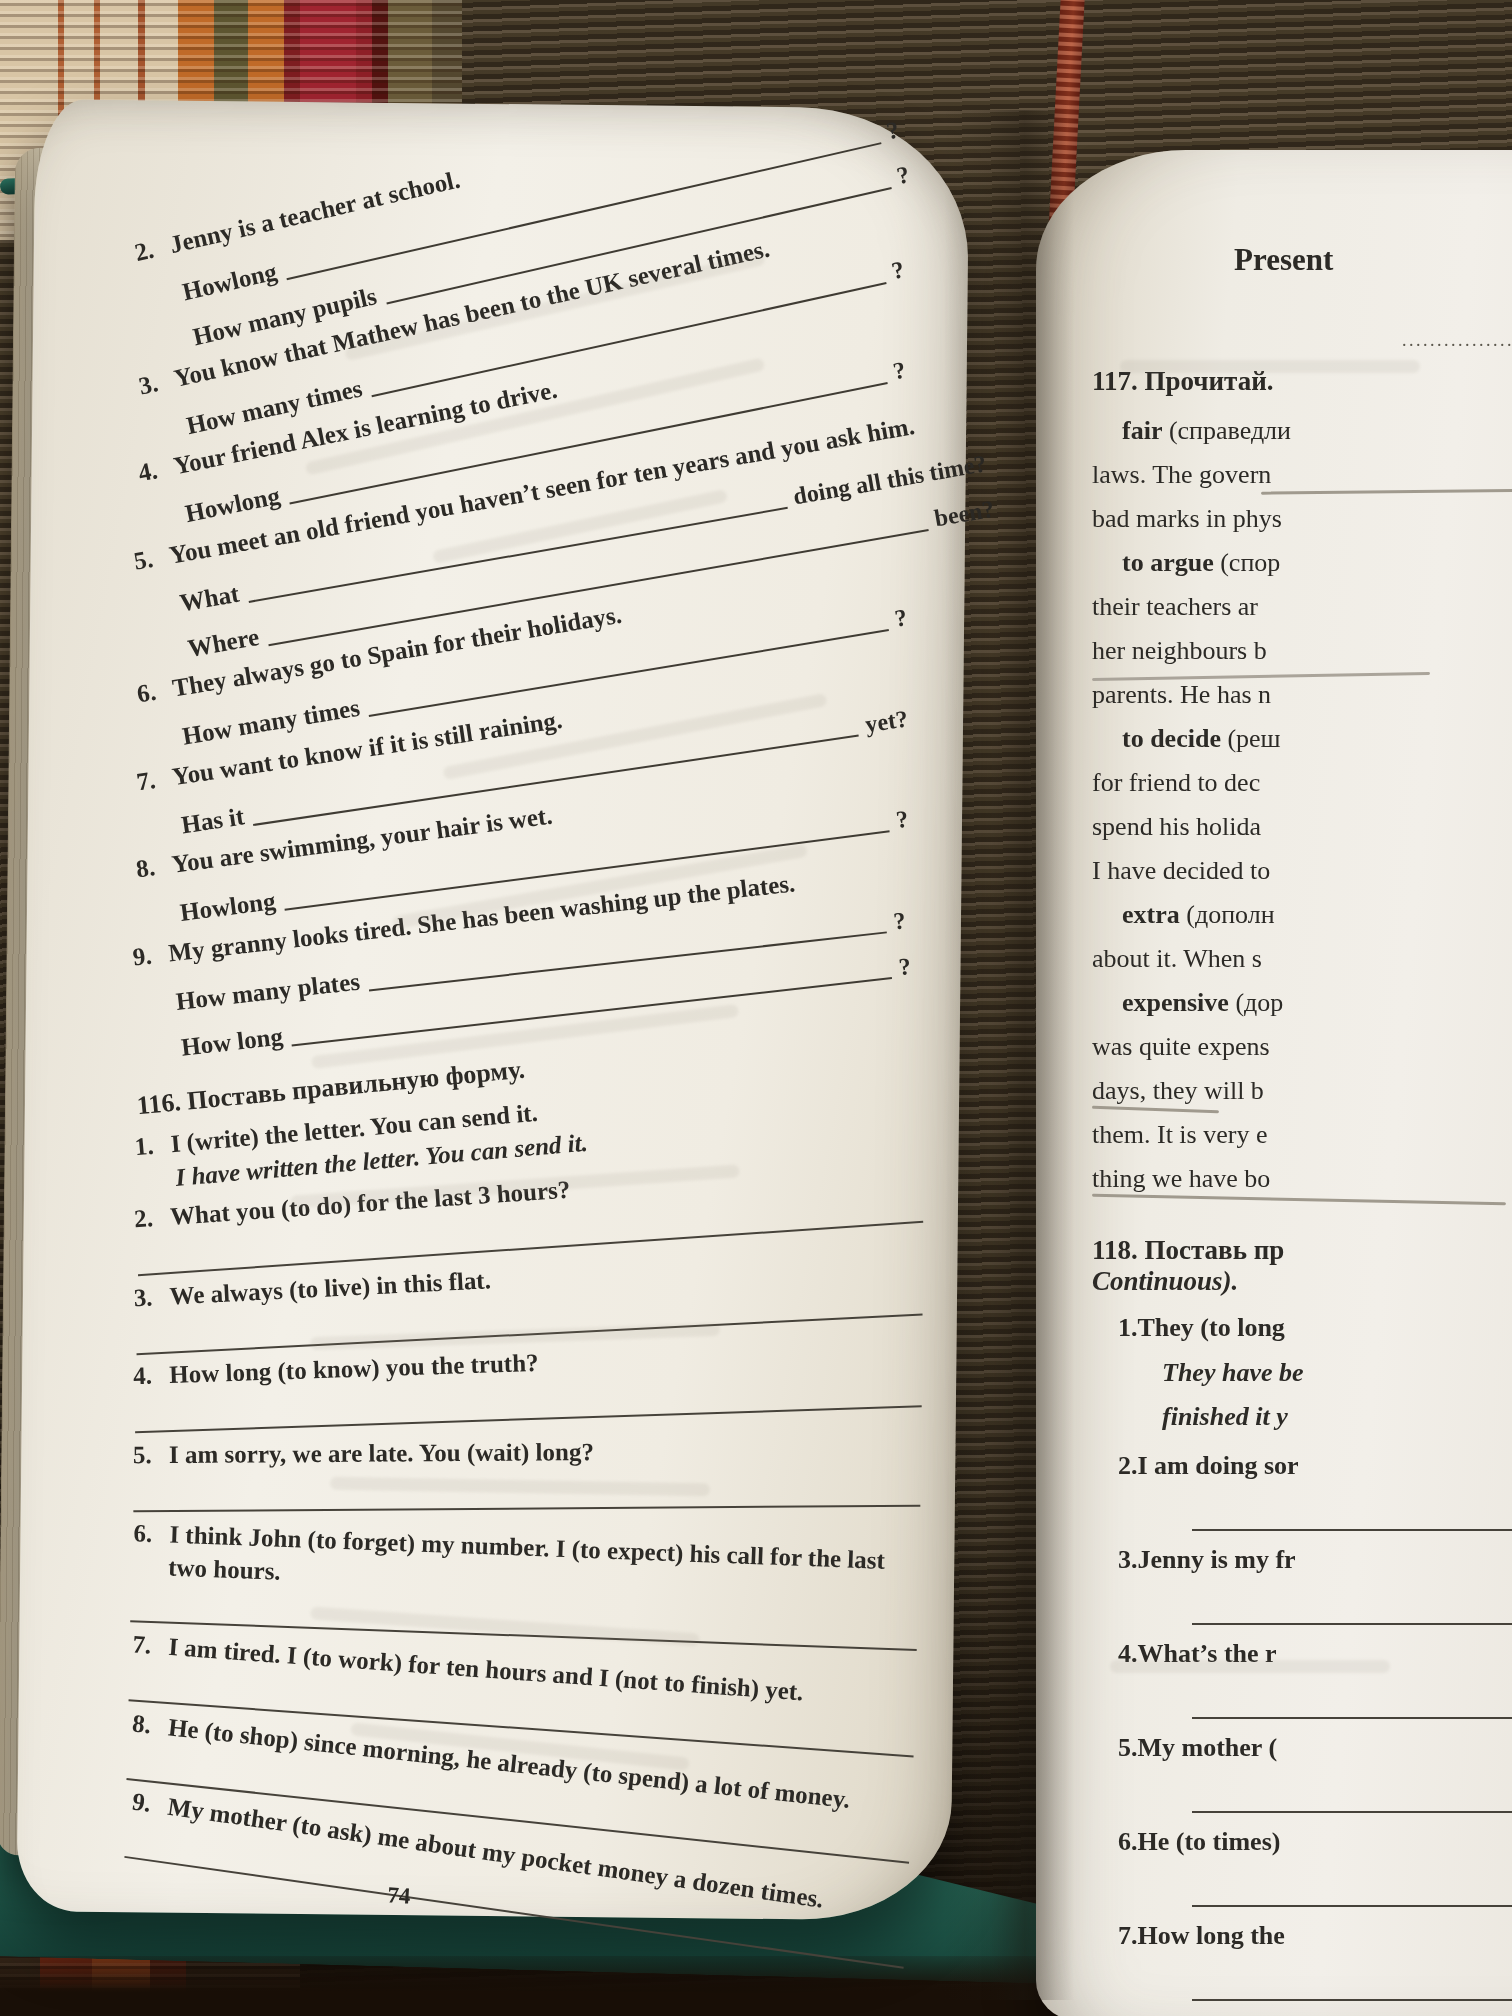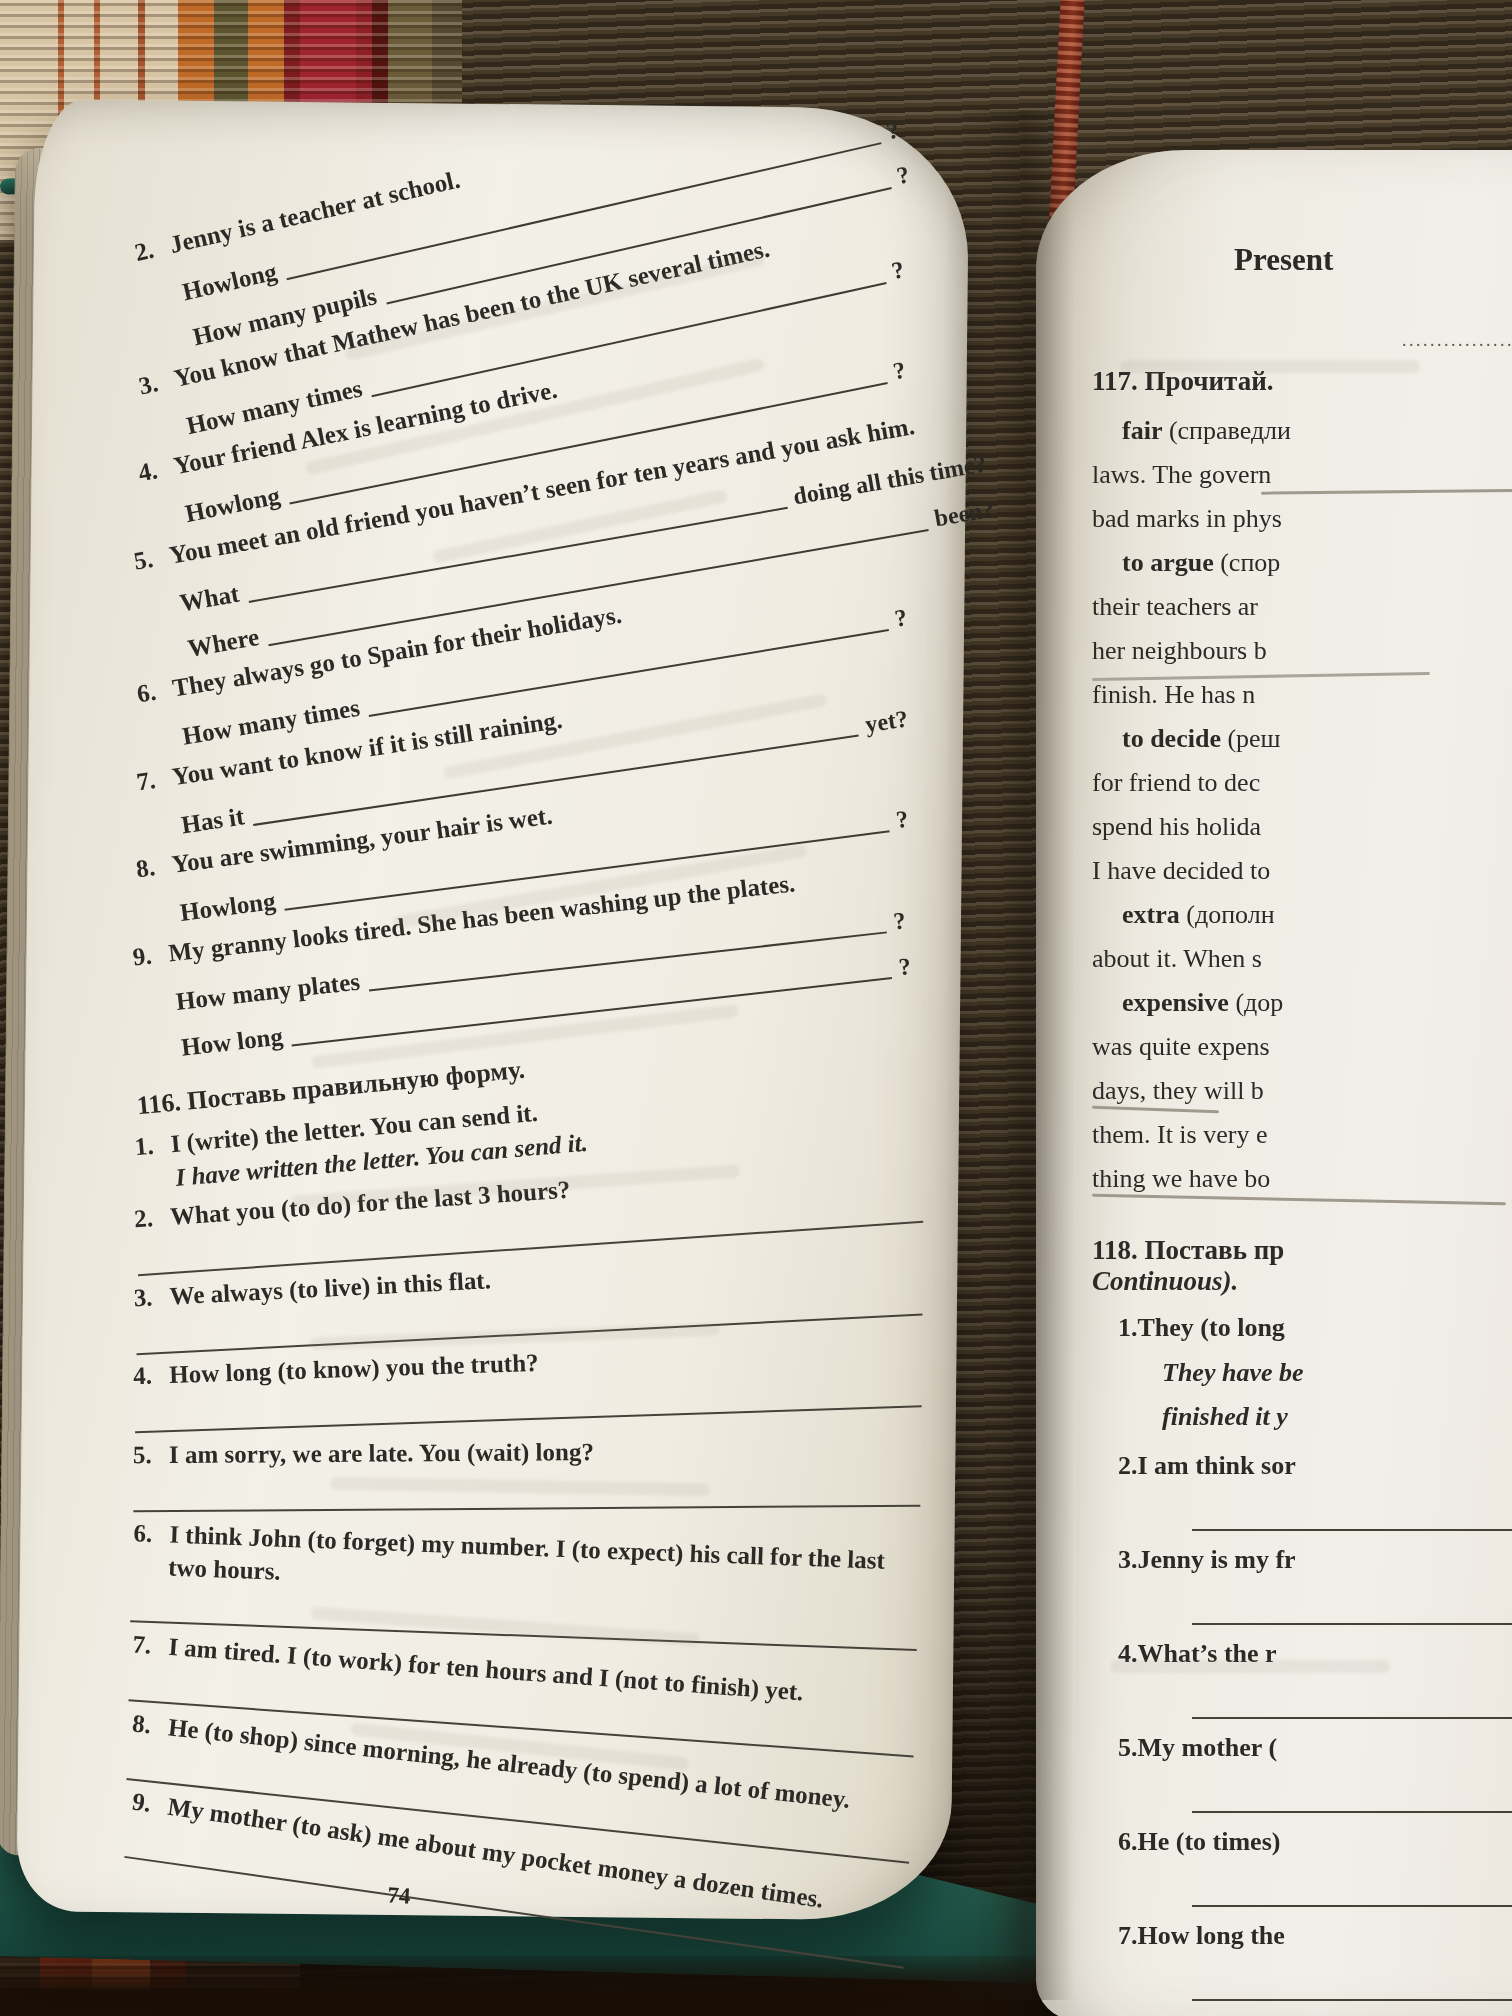--- a/index.html
+++ b/index.html
@@ -293,21 +293,21 @@
       <div class="rp-heading">Present</div>
       <div class="rp-dots">....................</div>
       <div class="ex117-title">117. Прочитай.</div>
       <div id="ex117">
           <div class="pline indent"><span class="lead">fair</span><span> (справедли</span></div>
           <div class="pline pencil-mid"><span>laws. The govern</span></div>
           <div class="pline"><span>bad marks in phys</span></div>
           <div class="pline indent"><span class="lead">to argue</span><span> (спор</span></div>
           <div class="pline"><span>their teachers ar</span></div>
           <div class="pline"><span>her neighbours b</span></div>
-          <div class="pline pencil-top"><span>finish. He has n</span></div>
+          <div class="pline pencil-top"><span>parents. He has n</span></div>
           <div class="pline indent"><span class="lead">to decide</span><span> (реш</span></div>
           <div class="pline"><span>for friend to dec</span></div>
           <div class="pline"><span>spend his holida</span></div>
           <div class="pline"><span>I have decided to</span></div>
           <div class="pline indent"><span class="lead">extra</span><span> (дополн</span></div>
           <div class="pline"><span>about it. When s</span></div>
           <div class="pline indent"><span class="lead">expensive</span><span> (дор</span></div>
           <div class="pline"><span>was quite expens</span></div>
           <div class="pline pencil-start"><span>days, they will b</span></div>
           <div class="pline"><span>them. It is very e</span></div>
@@ -320,21 +320,21 @@
             <div class="srow">
               <span class="snum">1.</span>
               <span class="stext">They (to long</span>
             </div>
             <div class="iline">They have be</div>
             <div class="iline">finished it y</div>
           </div>
           <div class="item118">
             <div class="srow">
               <span class="snum">2.</span>
-              <span class="stext">I am think sor</span>
+              <span class="stext">I am doing sor</span>
             </div>
             <div class="rblank"></div>
           </div>
           <div class="item118">
             <div class="srow">
               <span class="snum">3.</span>
               <span class="stext">Jenny is my fr</span>
             </div>
             <div class="rblank"></div>
           </div>

